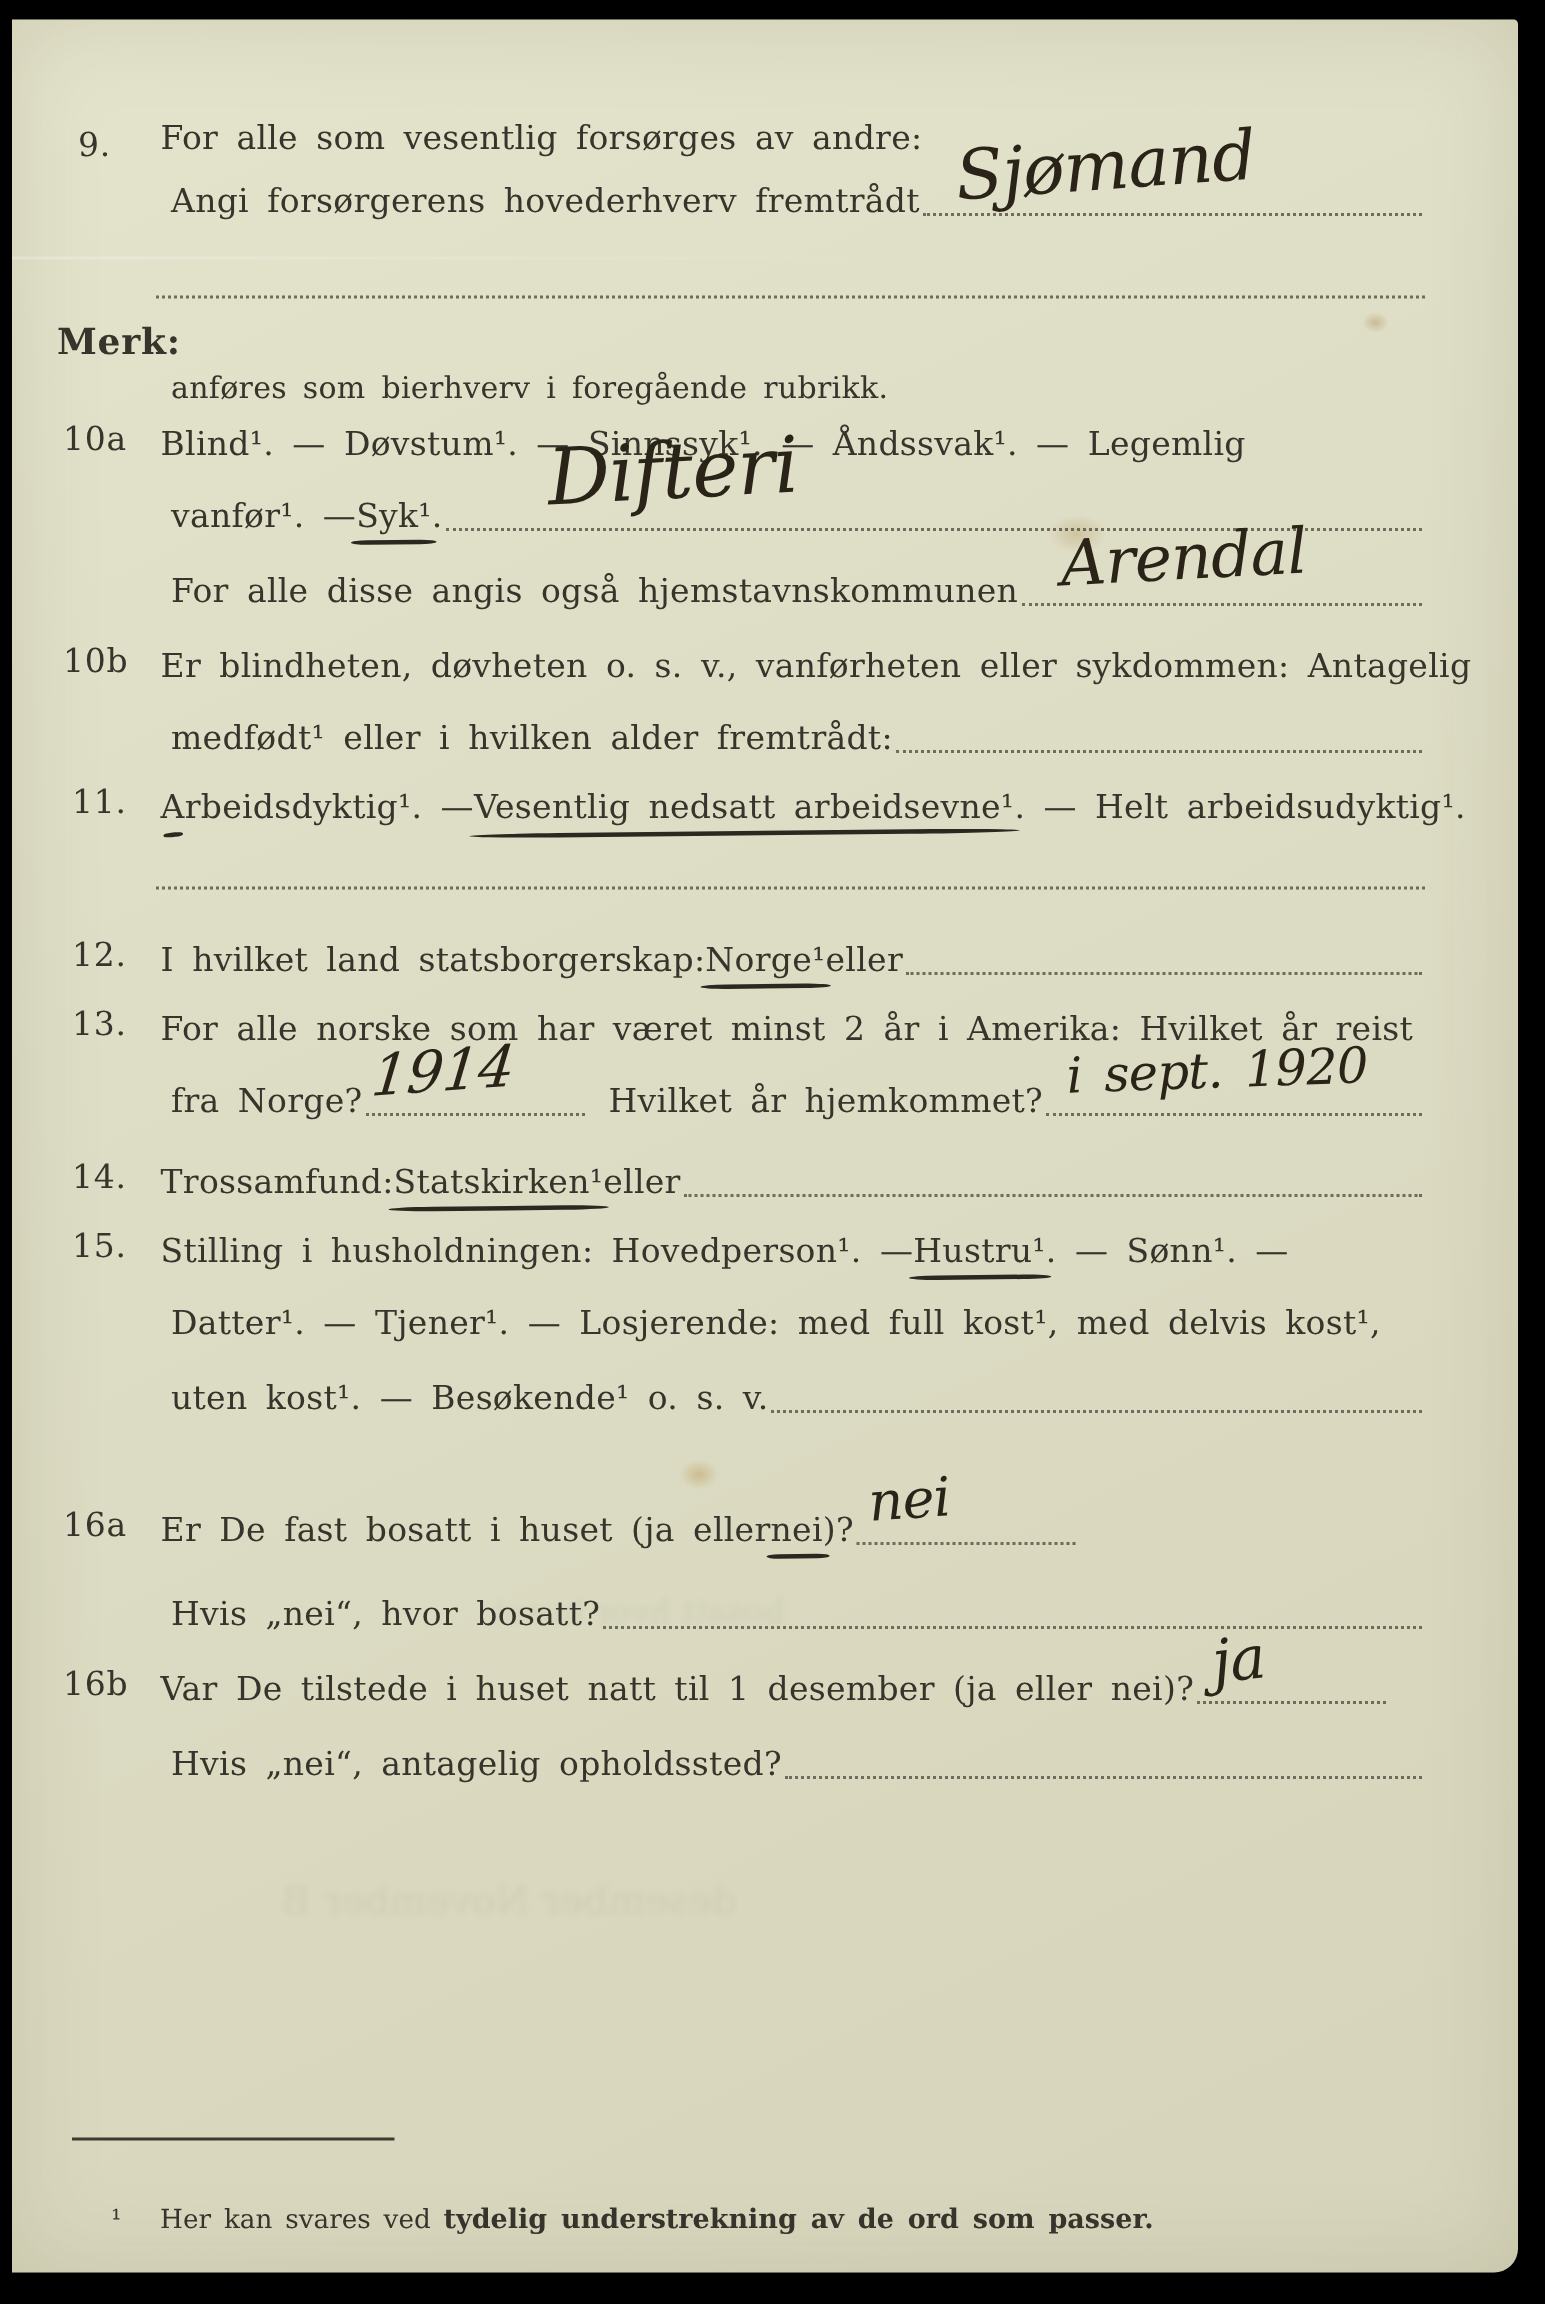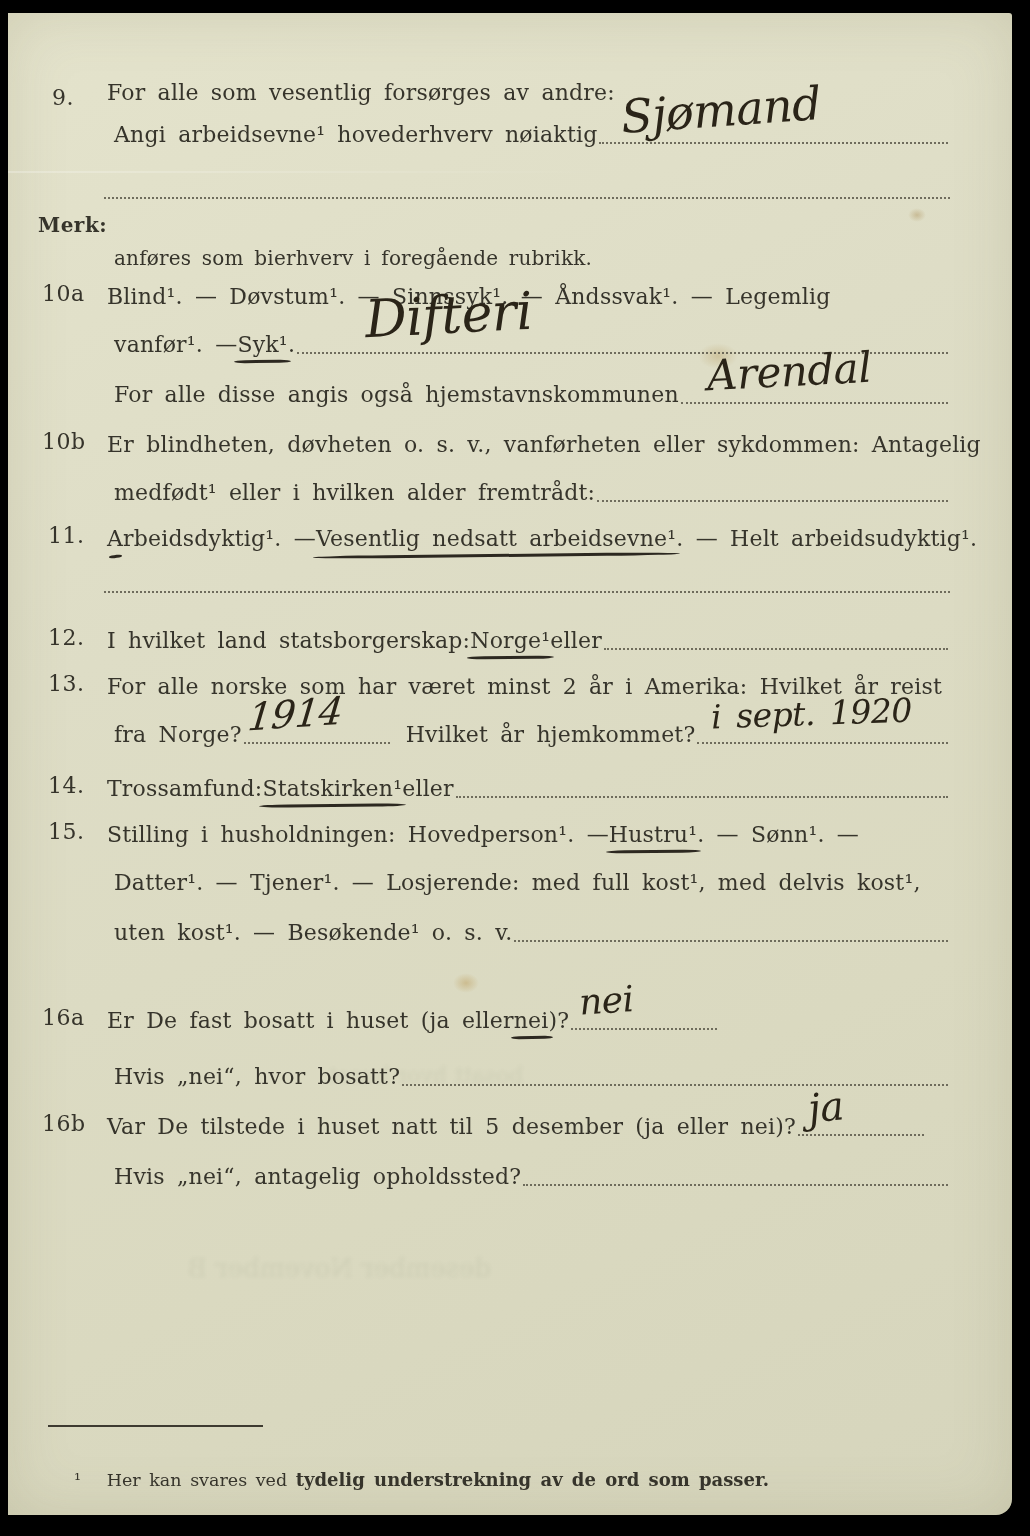--- a/index.html
+++ b/index.html
@@ -46,21 +46,21 @@
   .pen-u{position:relative;text-align:center;}
   .pen-u::after{
     content:"";position:absolute;left:-3px;right:-4px;bottom:-6px;height:3px;
     background:#2c2820;border-radius:40%/100%;transform:rotate(-.6deg);
   }
   .hw{
     position:absolute;font-family:"DejaVu Serif",serif;font-style:italic;
     color:#2a2418;white-space:nowrap;line-height:1;z-index:3;
     transform:rotate(-3deg);letter-spacing:-.5px;font-weight:500;
   }
-  .merk-label{font-weight:bold;font-size:20px;}
+  .merk-label{font-weight:bold;font-size:24px;}
   .merk-text{font-size:20px;word-spacing:4px;}
   .foot-rule{position:absolute;left:40px;width:215px;border-top:2px solid #3d3a30;}
   .foot{position:absolute;left:66px;right:70px;font-size:17.5px;color:#36342b;word-spacing:3px;margin-top:32px;}
   .foot b{font-size:18px;}
   .adash{position:absolute;left:2px;bottom:-7px;width:13px;height:3px;background:#2c2820;border-radius:40%;transform:rotate(-6deg);}
 </style>
 </head>
 <body>
 
 <div class="paper">
@@ -69,21 +69,21 @@
   <div class="stain s2"></div>
   <div class="stain s3"></div>
   <div class="ghost" style="left:180px;top:1240px">desember November B</div>
   <div class="ghost" style="left:320px;top:1050px;font-size:22px">bosatt hvor huset</div>
 
   <span class="num" style="left:44px;top:72px">9.</span>
   <div class="row" style="top:62px">
     <span class="txt">For alle som vesentlig forsørges av andre:</span>
   </div>
   <div class="row" style="top:104px;left:106px">
-    <span class="txt">Angi arbeidsevne¹ hovederhverv nøiaktig</span>
+    <span class="txt">Angi forsørgerens hovederhverv fremtrådt</span>
     <span class="dots">
       <span class="hw" style="left:24px;top:-34px;font-size:46px;transform:rotate(-4deg)">Sjømand</span>
     </span>
   </div>
   <div class="baredots" style="left:96px;right:62px;top:178px"></div>
 
   <span class="num merk-label" style="left:30px;top:200px">Merk:</span>
   <div class="row merk-text" style="top:227px;left:106px">
     <span class="txt">anføres som bierhverv i foregående rubrikk.</span>
   </div>
@@ -179,21 +179,21 @@
       <span class="hw" style="left:10px;top:-24px;font-size:36px;transform:rotate(-4deg)">nei</span>
     </span>
   </div>
   <div class="row" style="top:1046px;left:106px">
     <span class="txt">Hvis „nei“, hvor bosatt?</span>
     <span class="dots"></span>
   </div>
 
   <span class="num" style="left:34px;top:1098px">16b</span>
   <div class="row" style="top:1096px">
-    <span class="txt">Var De tilstede i huset natt til 5 desember (ja eller nei)?</span>
+    <span class="txt">Var De tilstede i huset natt til 1 desember (ja eller nei)?</span>
     <span class="dots w130">
       <span class="hw" style="left:12px;top:-26px;font-size:40px;transform:rotate(-6deg)">ja</span>
     </span>
   </div>
   <div class="row" style="top:1146px;left:106px">
     <span class="txt">Hvis „nei“, antagelig opholdssted?</span>
     <span class="dots"></span>
   </div>
 
   <div class="foot-rule" style="top:1412px"></div>

